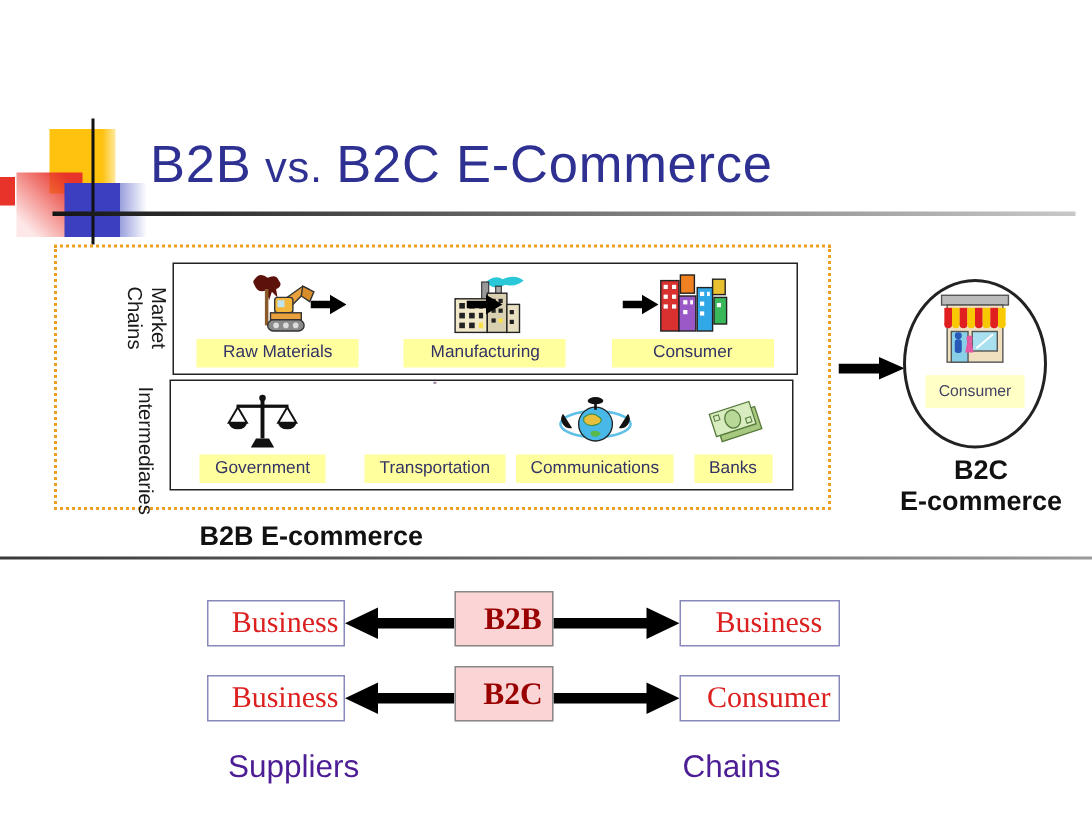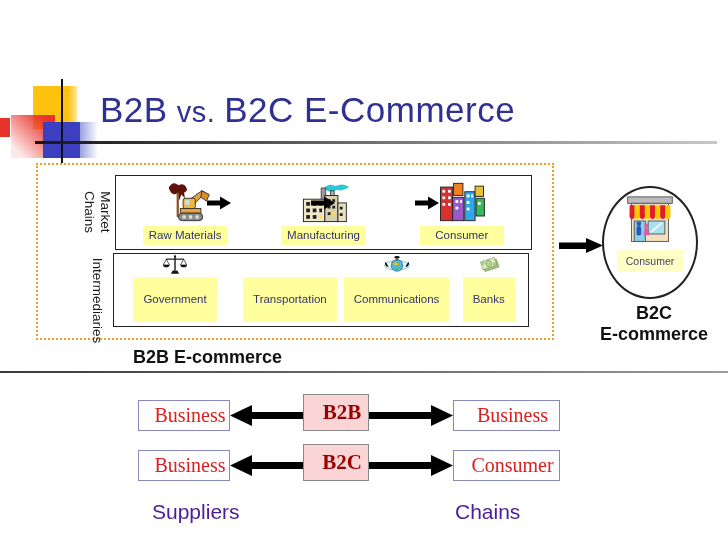--- a/index.html
+++ b/index.html
@@ -26,22 +26,22 @@
   .vlabel span{display:block;line-height:16px;}
   .v-market{left:62px;top:196px;width:70px;}
   .v-inter{left:45px;top:293px;width:104px;white-space:nowrap;}
 
   
   .innerbox{border:1.5px solid #222;background:#fff;display:flex;}
   .chainbox{left:115px;top:175px;width:415px;height:73px;}
   .interbox{left:113px;top:253px;width:414px;height:72px;}
   .cell{display:flex;flex-direction:column;align-items:center;justify-content:flex-end;padding-bottom:4px;}
   .chainbox .cell{flex:1;}
-  .lbl{background:#FFFF9E;color:#333366;font-size:11.5px;line-height:13px;padding:3px 0;width:84px;text-align:center;white-space:nowrap;}
-  .interbox .lbl{width:auto;padding:16px 10px;}
+  .lbl{background:#FFFF9E;color:#333366;font-size:11.5px;line-height:13px;padding:3px 0;width:108px;text-align:center;white-space:nowrap;}
+  .interbox .lbl{width:auto;padding:3px 10px;}
   .clip{display:block;margin-bottom:2px;}
   .c-gov{flex-basis:29.5%;} .c-tra{flex-basis:26%;gap:45px;} .c-com{flex-basis:25.5%;} .c-ban{flex-basis:19%;}
 
   .chain-arrow{width:24px;height:14px;}
   .a1{left:207px;top:196px;} .a2{left:311px;top:196px;} .a3{left:415px;top:196px;}
   .big-arrow{left:559px;top:237px;}
 
   
   .oval{left:602px;top:186px;width:96px;height:113px;border:2px solid #222;border-radius:50%;
         display:flex;flex-direction:column;align-items:center;box-sizing:border-box;padding-top:7px;}

